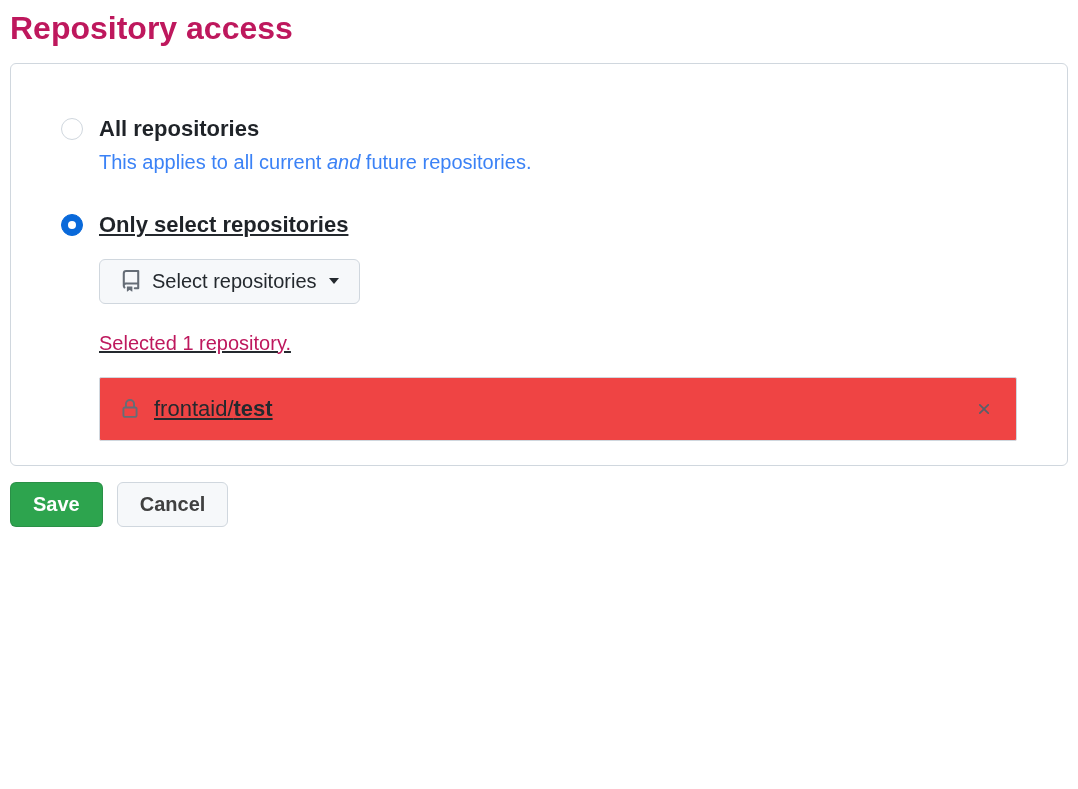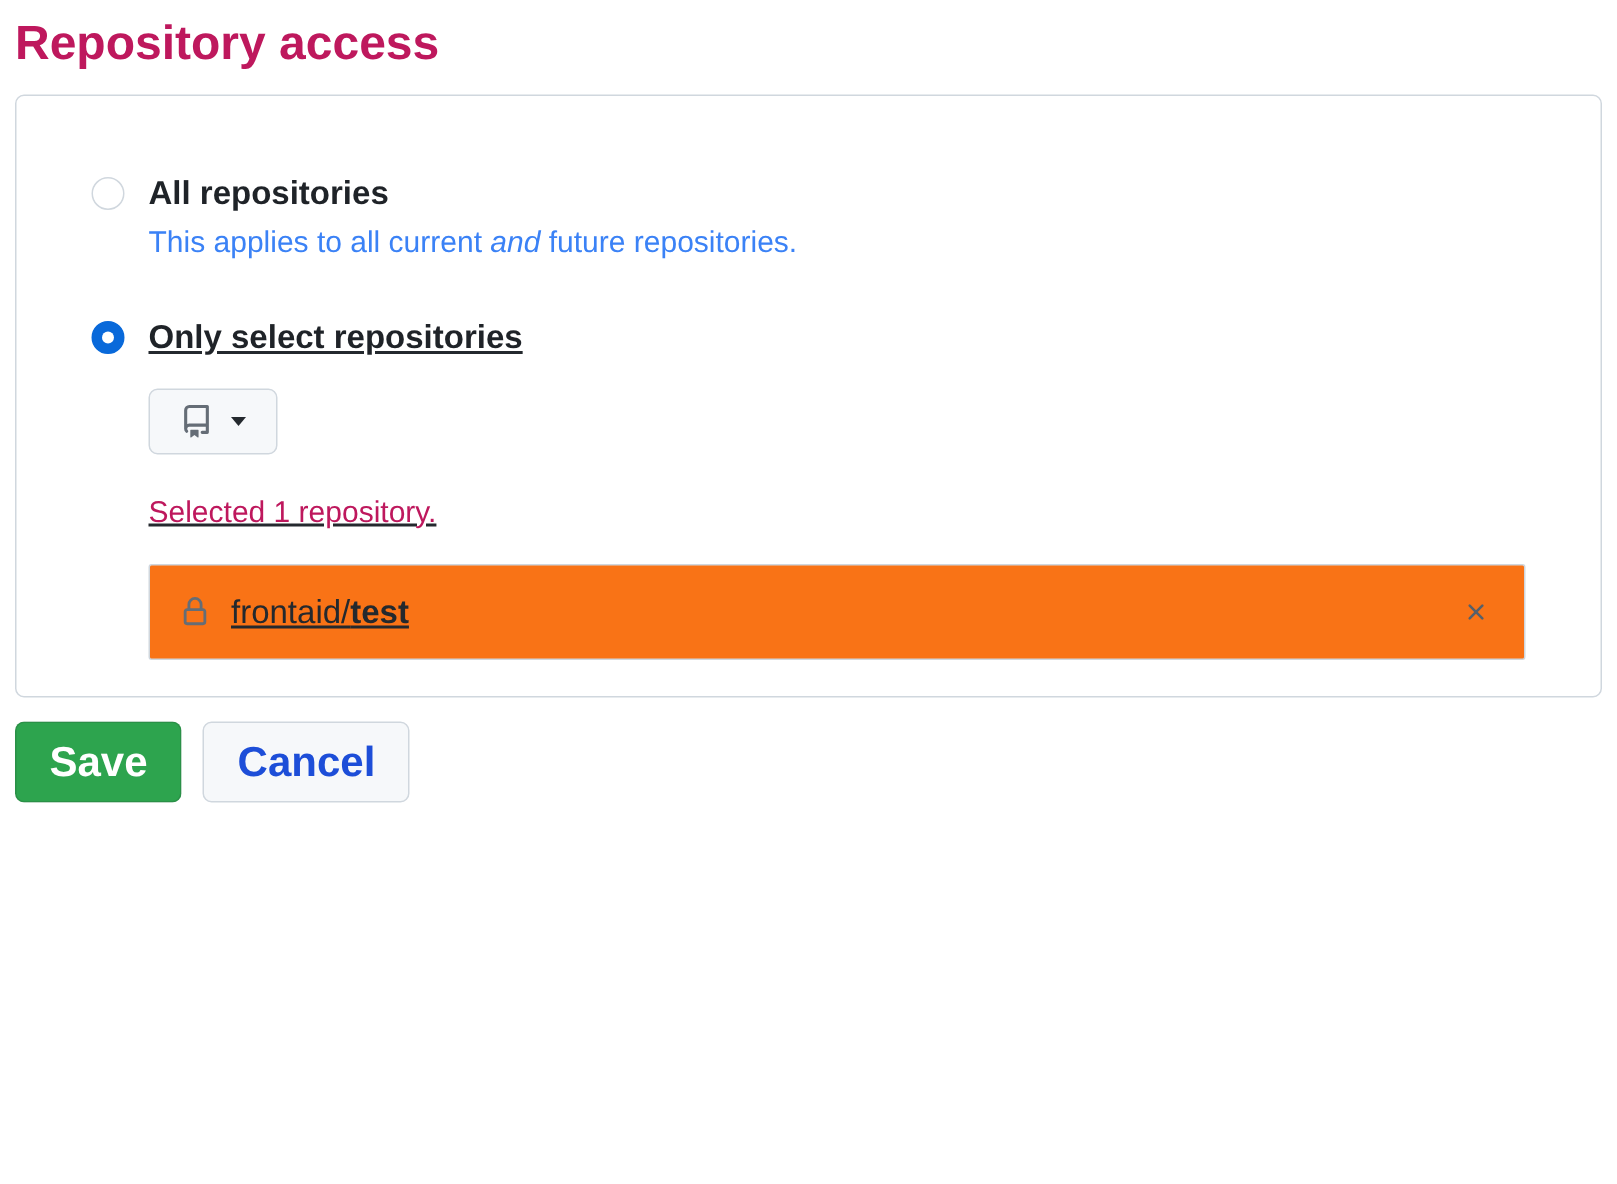--- a/index.html
+++ b/index.html
@@ -110,21 +110,21 @@
     }
     .repo-list {
       margin-top: 22px;
     }
     .repo-item {
       display: flex;
       align-items: center;
       padding: 18px 20px;
       border: 1px solid #d0d7de;
       border-radius: 2px;
-      background: #f97316;
+      background: #ef4444;
     }
     .lock-icon {
       width: 20px;
       height: 20px;
       color: #656d76;
       margin-right: 14px;
       flex-shrink: 0;
     }
     .repo-name {
       font-size: 22px;
@@ -152,36 +152,36 @@
     .remove-btn svg {
       width: 18px;
       height: 18px;
     }
     .action-buttons {
       display: flex;
       gap: 14px;
     }
     .btn {
       padding: 10px 22px;
-      font-size: 28px;
+      font-size: 20px;
       font-weight: 600;
       border-radius: 6px;
       cursor: pointer;
       border: 1px solid;
       text-align: center;
     }
     .btn-primary {
       background: #2da44e;
       border-color: rgba(27,31,36,0.15);
       color: #ffffff;
     }
     .btn-secondary {
       background: #f6f8fa;
       border-color: #d0d7de;
-      color: #1d4ed8;
+      color: #404040;
     }
     .repo-item-wrapper {
       position: relative;
     }
   </style>
 </head>
 <body>
 
 <h1 class="page-title">Repository access</h1>
 
@@ -202,20 +202,21 @@
   <div class="radio-group" style="margin-bottom:0;text-decoration:underline;">
     <div class="radio-row">
       <div class="radio-input selected"></div>
       <div class="radio-content">
         <div class="radio-label">Only select repositories</div>
 
         <button class="select-repos-btn">
           <svg class="repo-icon" viewBox="0 0 16 16" fill="currentColor">
             <path d="M2 2.5A2.5 2.5 0 0 1 4.5 0h8.75a.75.75 0 0 1 .75.75v12.5a.75.75 0 0 1-.75.75h-2.5a.75.75 0 0 1 0-1.5h1.75v-2h-8a1 1 0 0 0-.714 1.7.75.75 0 1 1-1.072 1.05A2.495 2.495 0 0 1 2 11.5Zm10.5-1h-8a1 1 0 0 0-1 1v6.708A2.486 2.486 0 0 1 4.5 9h8ZM5 12.25a.25.25 0 0 1 .25-.25h3.5a.25.25 0 0 1 .25.25v3.25a.25.25 0 0 1-.4.2l-1.45-1.087a.249.249 0 0 0-.3 0L5.4 15.7a.25.25 0 0 1-.4-.2Z"></path>
           </svg>
+          <span>Select repositories</span>
           <span class="caret"></span>
         </button>
 
         <div class="selected-count">Selected 1 repository.</div>
 
         <div class="repo-list">
           <div class="repo-item-wrapper">
             <div class="repo-item">
               <svg class="lock-icon" viewBox="0 0 16 16" fill="currentColor">
                 <path d="M4 4a4 4 0 0 1 8 0v2h.25c.966 0 1.75.784 1.75 1.75v5.5A1.75 1.75 0 0 1 12.25 15h-8.5A1.75 1.75 0 0 1 2 13.25v-5.5C2 6.784 2.784 6 3.75 6H4Zm8.25 3.5h-8.5a.25.25 0 0 0-.25.25v5.5c0 .138.112.25.25.25h8.5a.25.25 0 0 0 .25-.25v-5.5a.25.25 0 0 0-.25-.25ZM10.5 6V4a2.5 2.5 0 1 0-5 0v2Z"></path>

